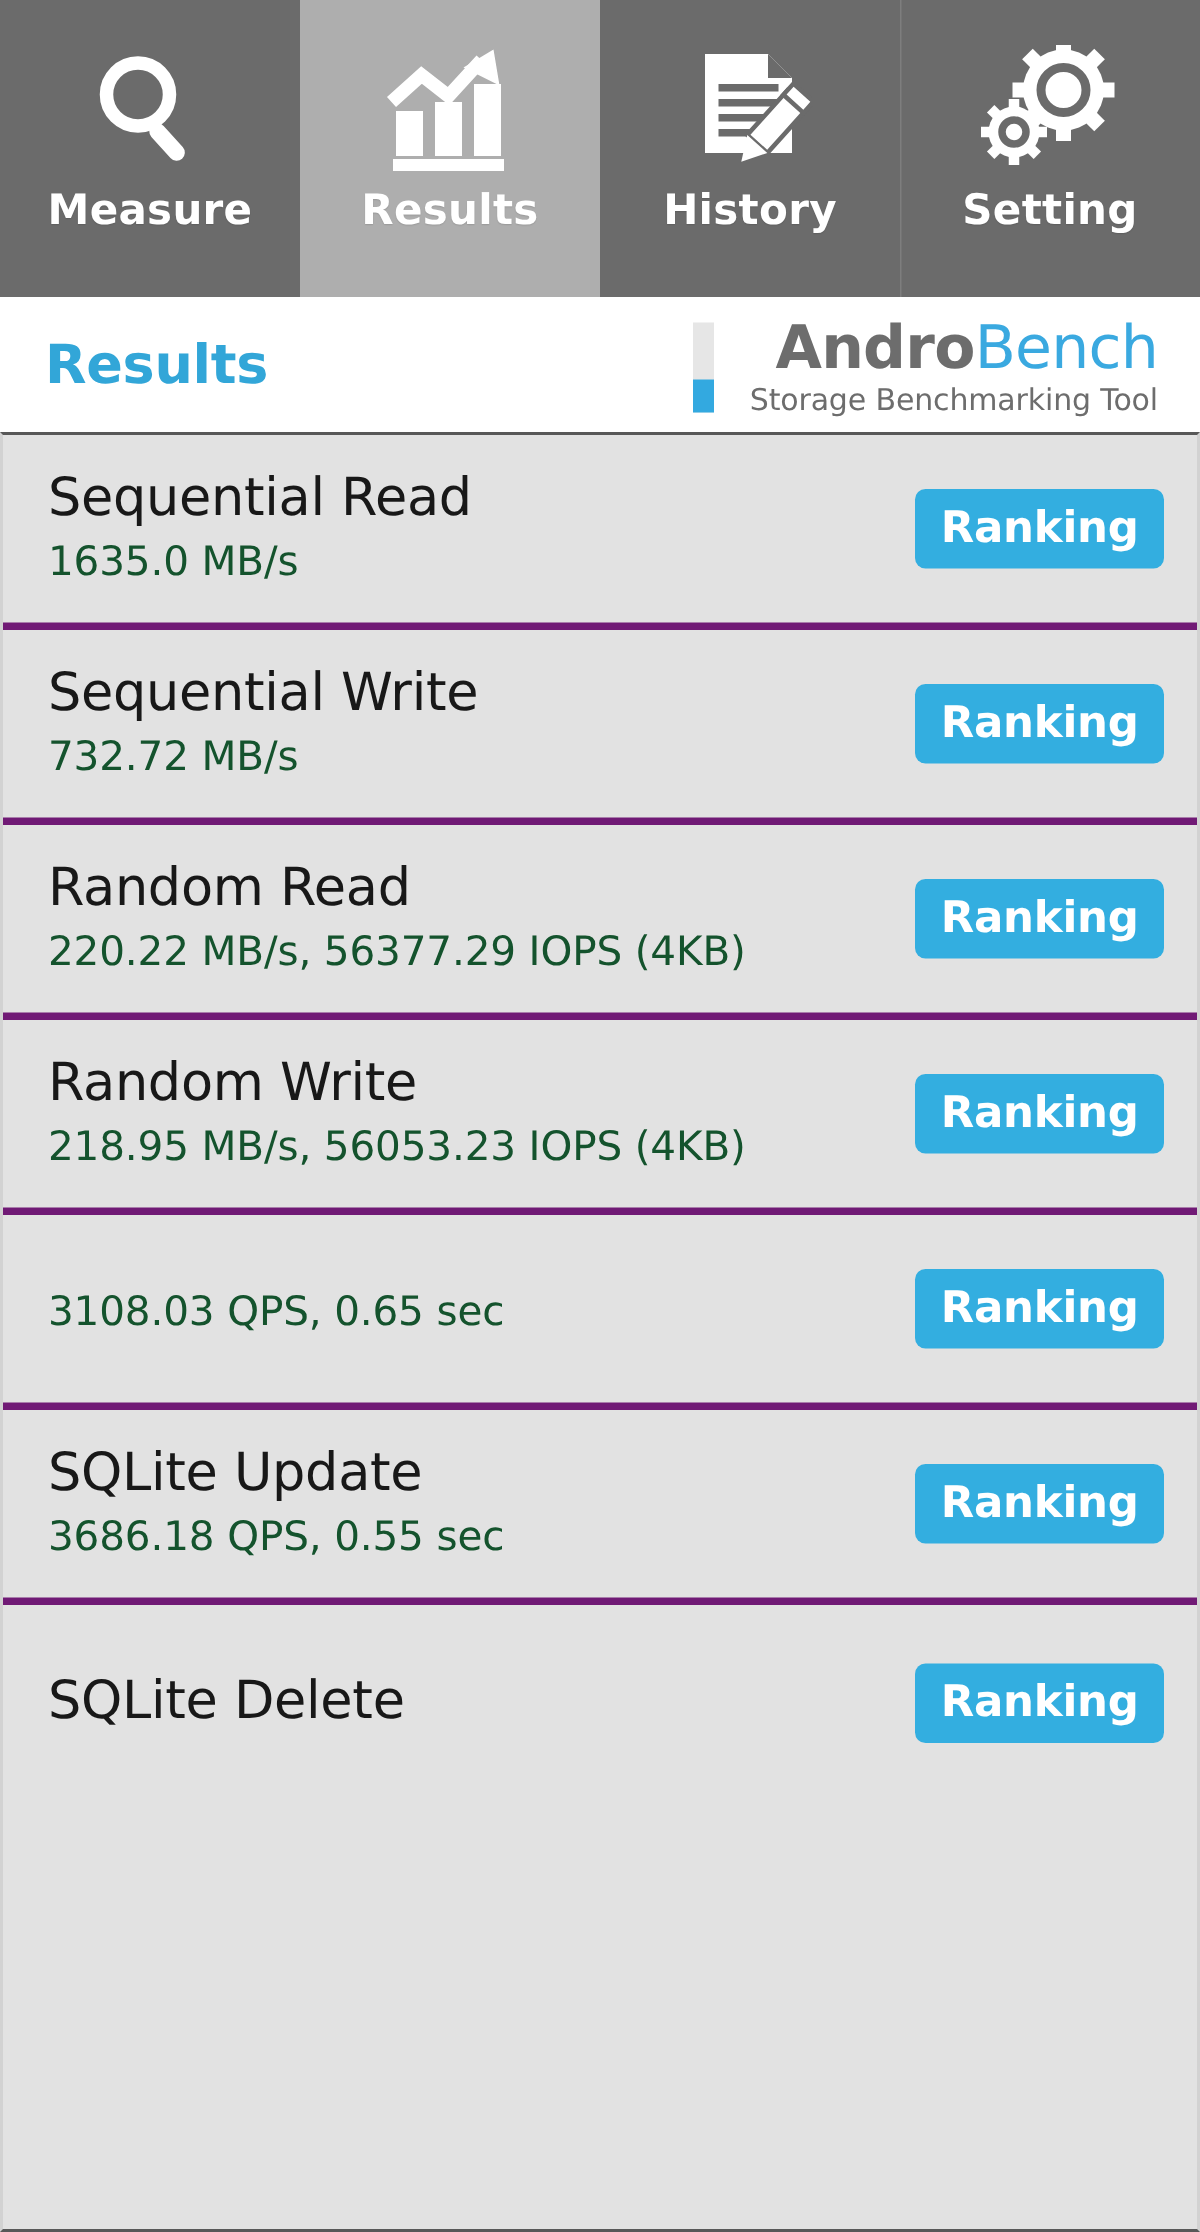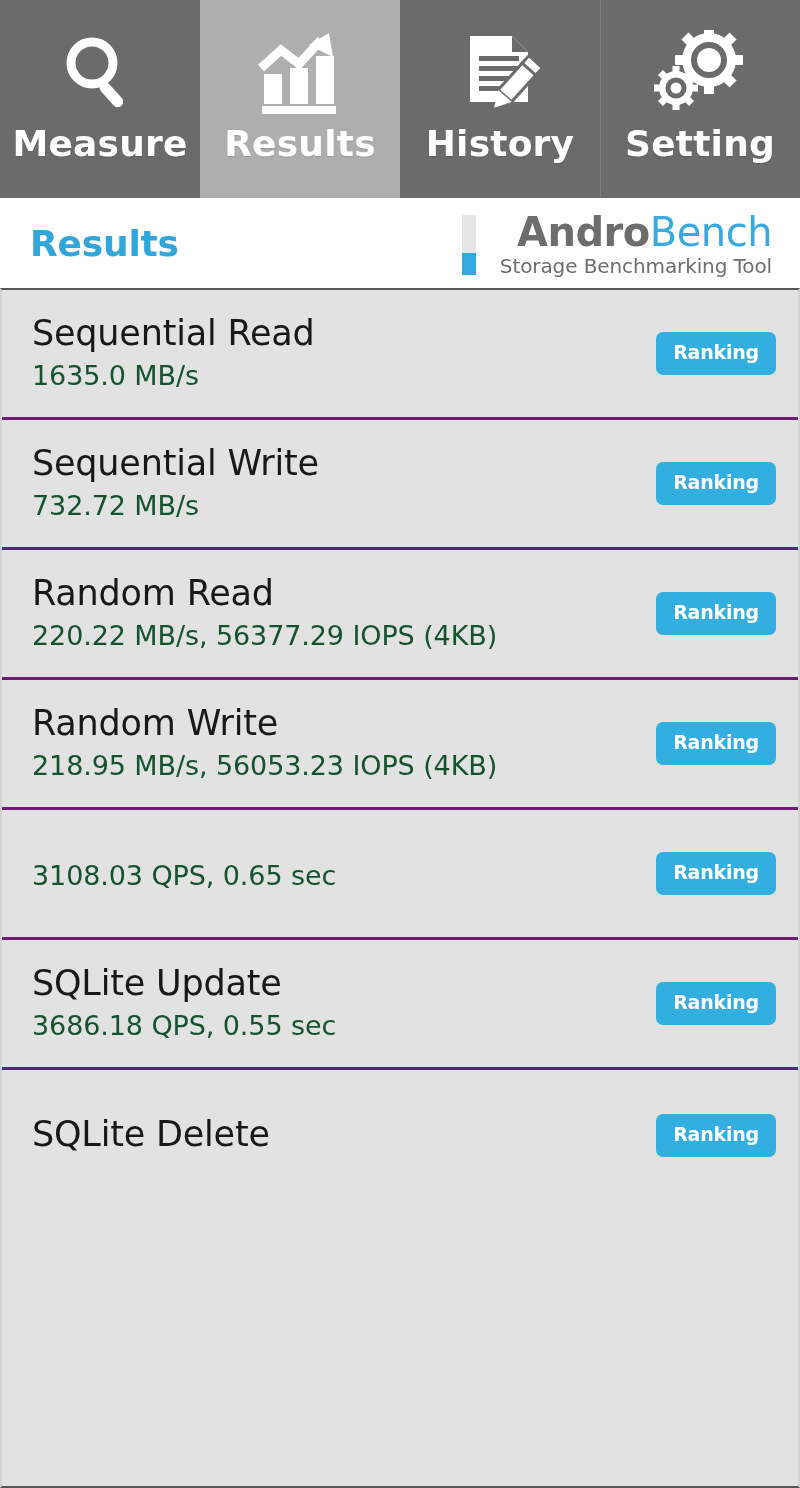--- a/index.html
+++ b/index.html
@@ -57,21 +57,21 @@
   .tab-icon {
     height: 108px;
     width: 120px;
     display: flex;
     align-items: center;
     justify-content: center;
   }
   .tab-icon svg { display: block; }
   .tab-label {
     color: #ffffff;
-    font-size: 36px;
+    font-size: 28px;
     font-weight: bold;
     letter-spacing: 0.2px;
     line-height: 1;
     text-shadow: 0 1px 1px rgba(0,0,0,0.12);
   }
 
   
   .page-header {
     height: 90px;
     min-height: 90px;
@@ -136,21 +136,21 @@
     border-right: 2px solid #d2d2d2;
     border-bottom: 2px solid #585858;
     overflow: hidden;
   }
   .result-row {
     height: 130px;
     display: flex;
     align-items: center;
     justify-content: space-between;
     padding: 0 22px 0 30px;
-    border-bottom: 3px solid #701a75;
+    border-bottom: 5px solid #701a75;
     background: #e2e2e2;
   }
   .row-texts { display: flex; flex-direction: column; justify-content: center; }
   .row-title {
     font-size: 35px;
     color: #181818;
     line-height: 1.12;
     letter-spacing: -0.2px;
     white-space: nowrap;
   }
@@ -158,21 +158,21 @@
     font-size: 27px;
     color: #14532d;
     line-height: 1.3;
     margin-top: 4px;
     letter-spacing: -0.1px;
     white-space: nowrap;
   }
   .ranking-btn {
     background: #33aee0;
     color: #ffffff;
-    font-size: 19px;
+    font-size: 29px;
     font-weight: bold;
     border: none;
     border-radius: 7px;
     padding: 11px 17px 13px 17px;
     line-height: 1;
     cursor: pointer;
     font-family: inherit;
     letter-spacing: -0.2px;
     flex: none;
     margin-left: 16px;

